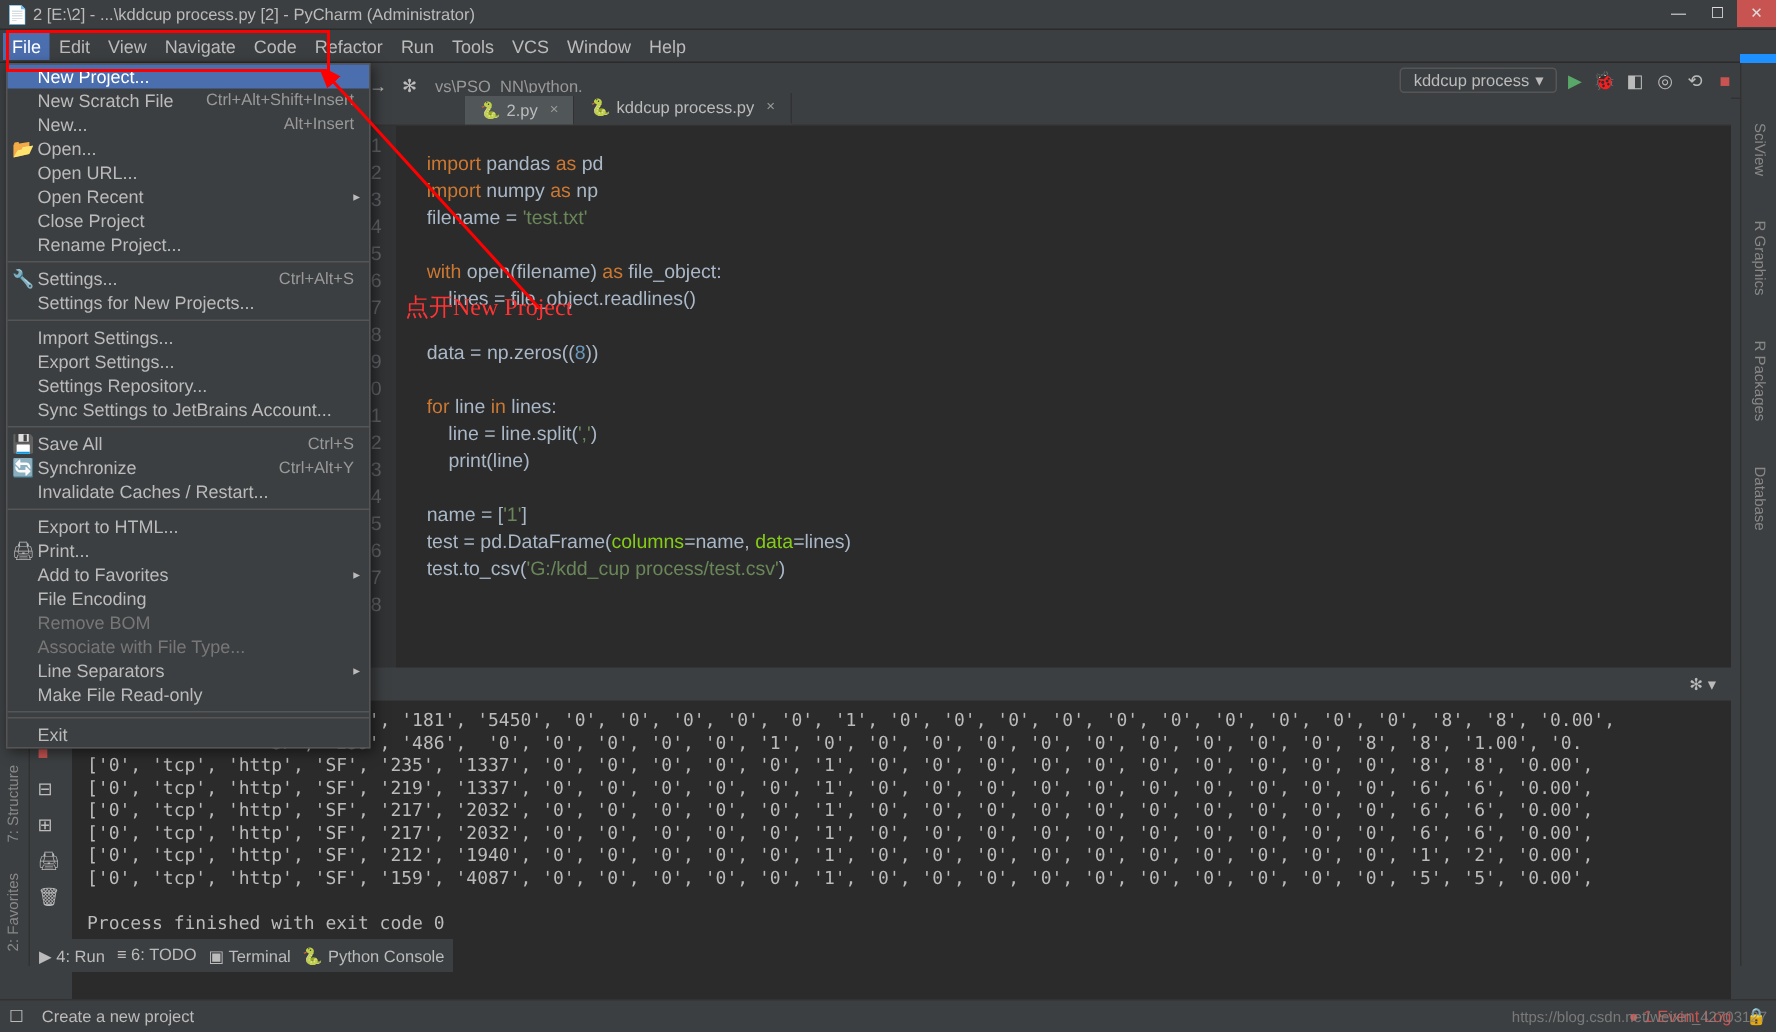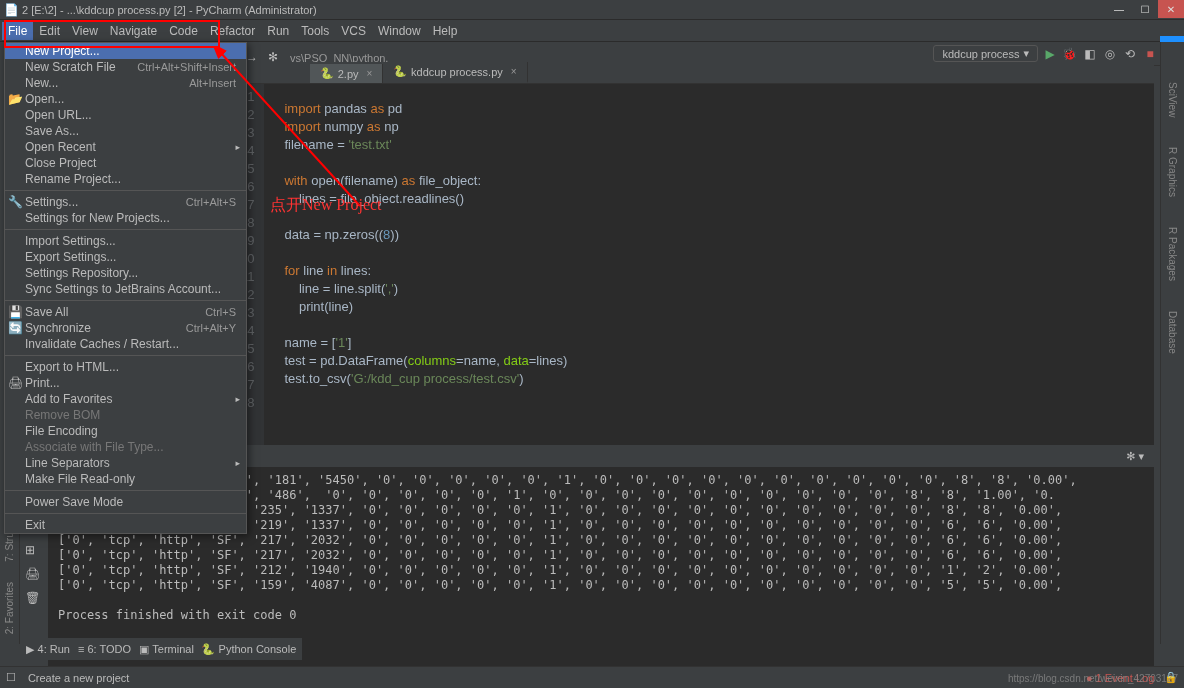--- a/index.html
+++ b/index.html
@@ -113,24 +113,20 @@
     <div class="row">
       <span class="picon">📂</span>
       <span>Open...</span>
       <span></span>
     </div>
     <div class="row">
       <span>Open URL...</span>
       <span></span>
     </div>
     <div class="row">
-      <span>Save As...</span>
-      <span></span>
-    </div>
-    <div class="row">
       <span>Open Recent</span>
       <span class="arr">▸</span>
     </div>
     <div class="row">
       <span>Close Project</span>
       <span></span>
     </div>
     <div class="row">
       <span>Rename Project...</span>
       <span></span>
@@ -184,45 +180,41 @@
     </div>
     <div class="row">
       <span class="picon">🖨</span>
       <span>Print...</span>
       <span></span>
     </div>
     <div class="row">
       <span>Add to Favorites</span>
       <span class="arr">▸</span>
     </div>
+    <div class="row">
+      <span>File Encoding</span>
+      <span></span>
+    </div>
     <div class="row disabled">
       <span>Remove BOM</span>
       <span></span>
     </div>
-    <div class="row">
-      <span>File Encoding</span>
-      <span></span>
-    </div>
     <div class="row disabled">
       <span>Associate with File Type...</span>
       <span></span>
     </div>
     <div class="row">
       <span>Line Separators</span>
       <span class="arr">▸</span>
     </div>
     <div class="row">
       <span>Make File Read-only</span>
       <span></span>
     </div>
     <div class="sep"></div>
-    <div class="row">
-      <span>Power Save Mode</span>
-      <span></span>
-    </div>
     <div class="sep"></div>
     <div class="row">
       <span>Exit</span>
       <span></span>
     </div>
   </div>
 <div class="redbox"></div>
 <svg class="arrow-svg" width="300" height="180">
   <defs>
       <marker id="ah" markerWidth="10" markerHeight="10" refX="2" refY="3" orient="auto">
@@ -294,21 +286,21 @@
 ['0', 'tcp', 'http', 'SF', '235', '1337', '0', '0', '0', '0', '0', '1', '0', '0', '0', '0', '0', '0', '0', '0', '0', '0', '8', '8', '0.00',
 ['0', 'tcp', 'http', 'SF', '219', '1337', '0', '0', '0', '0', '0', '1', '0', '0', '0', '0', '0', '0', '0', '0', '0', '0', '6', '6', '0.00',
 ['0', 'tcp', 'http', 'SF', '217', '2032', '0', '0', '0', '0', '0', '1', '0', '0', '0', '0', '0', '0', '0', '0', '0', '0', '6', '6', '0.00',
 ['0', 'tcp', 'http', 'SF', '217', '2032', '0', '0', '0', '0', '0', '1', '0', '0', '0', '0', '0', '0', '0', '0', '0', '0', '6', '6', '0.00',
 ['0', 'tcp', 'http', 'SF', '212', '1940', '0', '0', '0', '0', '0', '1', '0', '0', '0', '0', '0', '0', '0', '0', '0', '0', '1', '2', '0.00',
 ['0', 'tcp', 'http', 'SF', '159', '4087', '0', '0', '0', '0', '0', '1', '0', '0', '0', '0', '0', '0', '0', '0', '0', '0', '5', '5', '0.00',
 
 Process finished with exit code 0</div>
 </div>
 
-<div class="bottomtabs" style="bottom:28px;left:20px">
+<div class="bottomtabs" style="bottom:40px;left:20px">
   <span>▶ 4: Run</span>
   <span>≡ 6: TODO</span>
   <span>▣ Terminal</span>
   <span>🐍 Python Console</span>
 </div>
 
 <div class="statusbar">
   <div class="left">
     <span>☐</span>
     <span>Create a new project</span>

